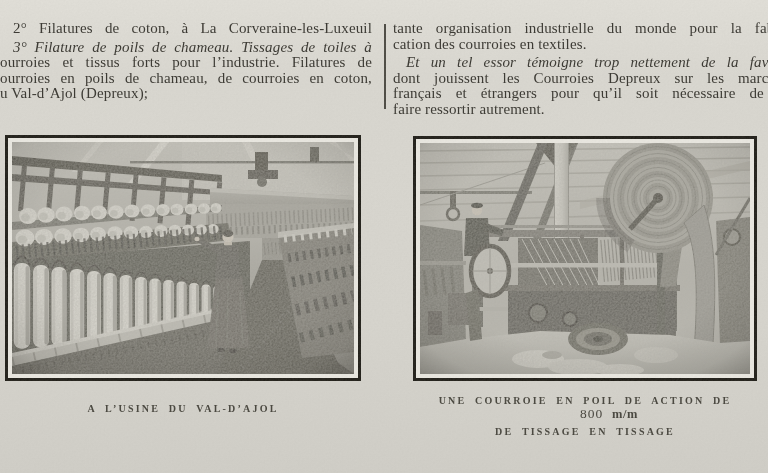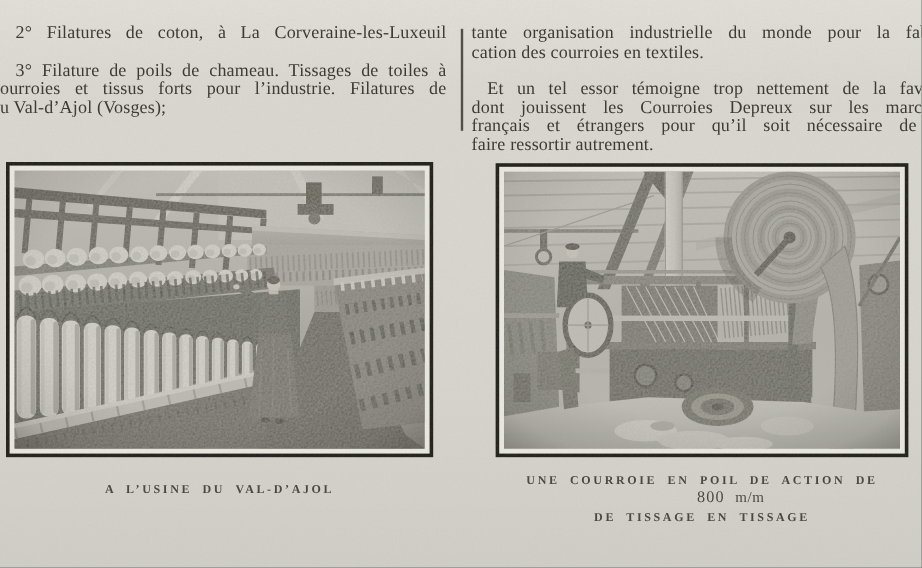--- a/index.html
+++ b/index.html
@@ -7,33 +7,33 @@
     position:relative; width:768px; height:473px; overflow:hidden;
     background: linear-gradient(180deg,#e4e2db 0%, #dcdad3 16%, #d9d7d0 68%, #d2d0c9 100%);
     font-family:"Liberation Serif", serif;
   }
   .col { position:absolute; top:21px; color:#2f2d27; font-size:15px; line-height:15.5px; }
   .col-left  { left:0px;   width:372px; }
   .col-right { left:393px; width:396px; }
   .tline { height:15.5px; white-space:nowrap; letter-spacing:0.15px; }
   .tline.j { white-space:normal; text-align:justify; text-align-last:justify; }
   .tline.ind { text-indent:13px; }
-  .tline.gap { margin-top:15px; }
+  .tline.gap { margin-top:3px;font-style:italic; }
   .divider { position:absolute; left:384px; top:24px; width:2px; height:85px; background:#45433c; }
   .photo-frame { position:absolute; border:3px solid #17150f; background:#edebe4; padding:4px; box-sizing:border-box; }
   #fig-left  { left:5px;   top:135px; width:356px; height:246px; }
   #fig-right { left:413px; top:136px; width:344px; height:245px; }
   .photo-frame svg { display:block; width:100%; height:100%; }
   .cap { position:absolute; text-align:center; color:#3f3d35; font-weight:bold; }
   #cap-left  { left:5px;   top:399px; width:356px; }
   #cap-right { left:413px; top:395px; width:344px; }
   .cap-sm { font-size:10px; letter-spacing:2.2px; word-spacing:4px; }
   .cap-line2 { margin-top:4px; }
   .cap-num  { font-size:13.5px; letter-spacing:1px;  font-weight:normal;margin-left:48px; }
-  .cap-unit { font-size:12.5px; letter-spacing:.5px; font-weight:normal; }
+  .cap-unit { font-size:12.5px; letter-spacing:.5px; font-weight:bold; }
   #paper-grain { position:absolute; left:0; top:0; opacity:.13; pointer-events:none; z-index:9; }
 </style>
 </head>
 <body>
 
 <div id="page">
 
   <svg width="0" height="0" style="position:absolute" aria-hidden="true">
     <defs>
       <linearGradient id="lgA" x1="0" y1="0" x2="0" y2="1">
@@ -81,21 +81,22 @@
         <ellipse rx="9" ry="8" fill="#e1dfd7"></ellipse>
         <ellipse cx="-2.5" cy="1.5" rx="4.5" ry="4" fill="#b2b0a8" opacity=".55"></ellipse>
       </g>
     </defs>
   </svg>
 
   <div class="col col-left" id="col-left">
       <div class="tline j ind">2° Filatures de coton, à La Corveraine-les-Luxeuil</div>
       <div class="tline j ind gap">3° Filature de poils de chameau. Tissages de toiles à</div>
       <div class="tline j">ourroies et tissus forts pour l’industrie. Filatures de</div>
-      <div class="tline">u Val-d’Ajol (Vosges);</div>
+      <div class="tline j">ourroies en poils de chameau, de courroies en coton,</div>
+      <div class="tline">u Val-d’Ajol (Depreux);</div>
     </div>
   <div class="divider"></div>
   <div class="col col-right" id="col-right">
       <div class="tline j">tante organisation industrielle du monde pour la fabri-</div>
       <div class="tline">cation des courroies en textiles.</div>
       <div class="tline j ind gap">Et un tel essor témoigne trop nettement de la faveur</div>
       <div class="tline j">dont jouissent les Courroies Depreux sur les marchés</div>
       <div class="tline j">français et étrangers pour qu’il soit nécessaire de le</div>
       <div class="tline">faire ressortir autrement.</div>
     </div>

